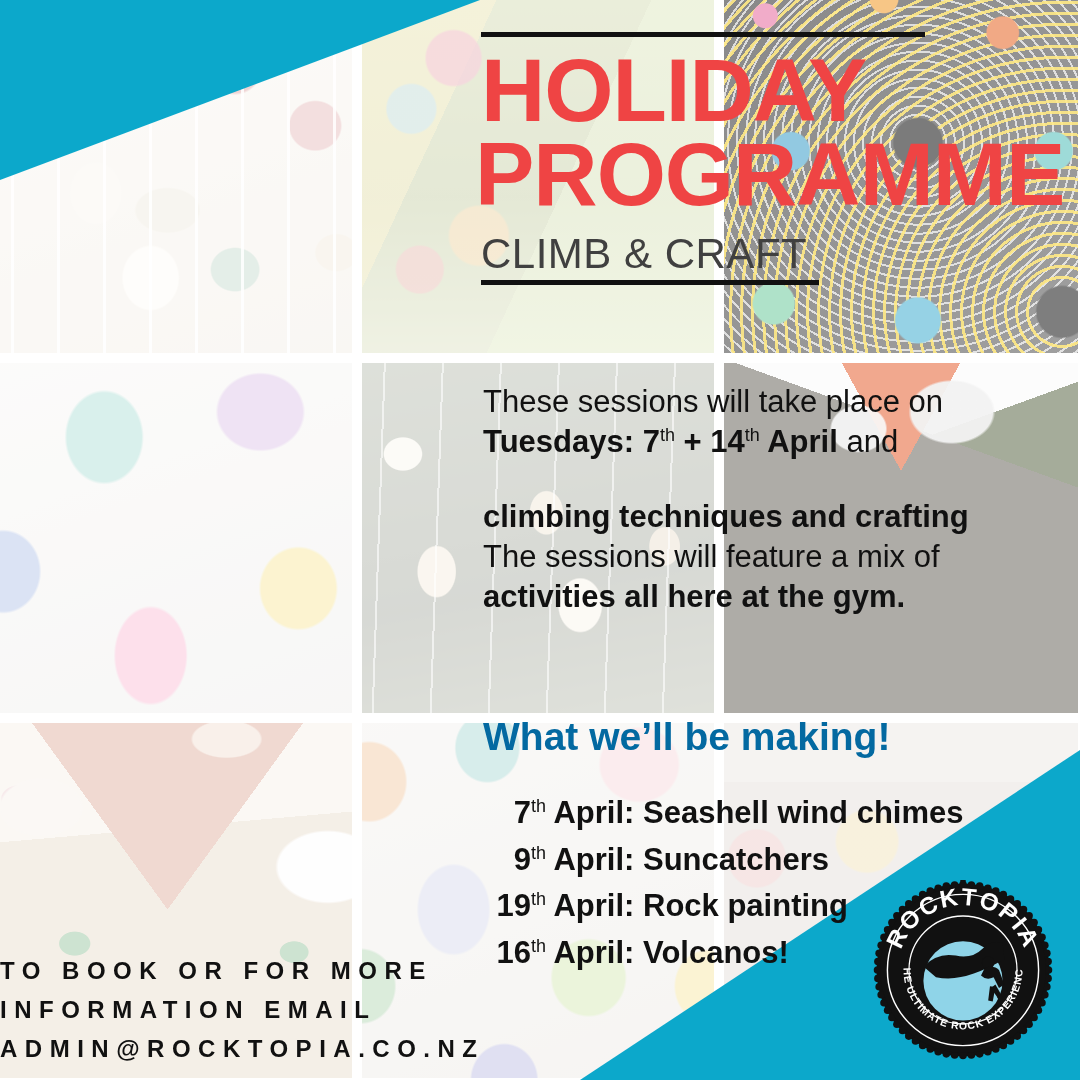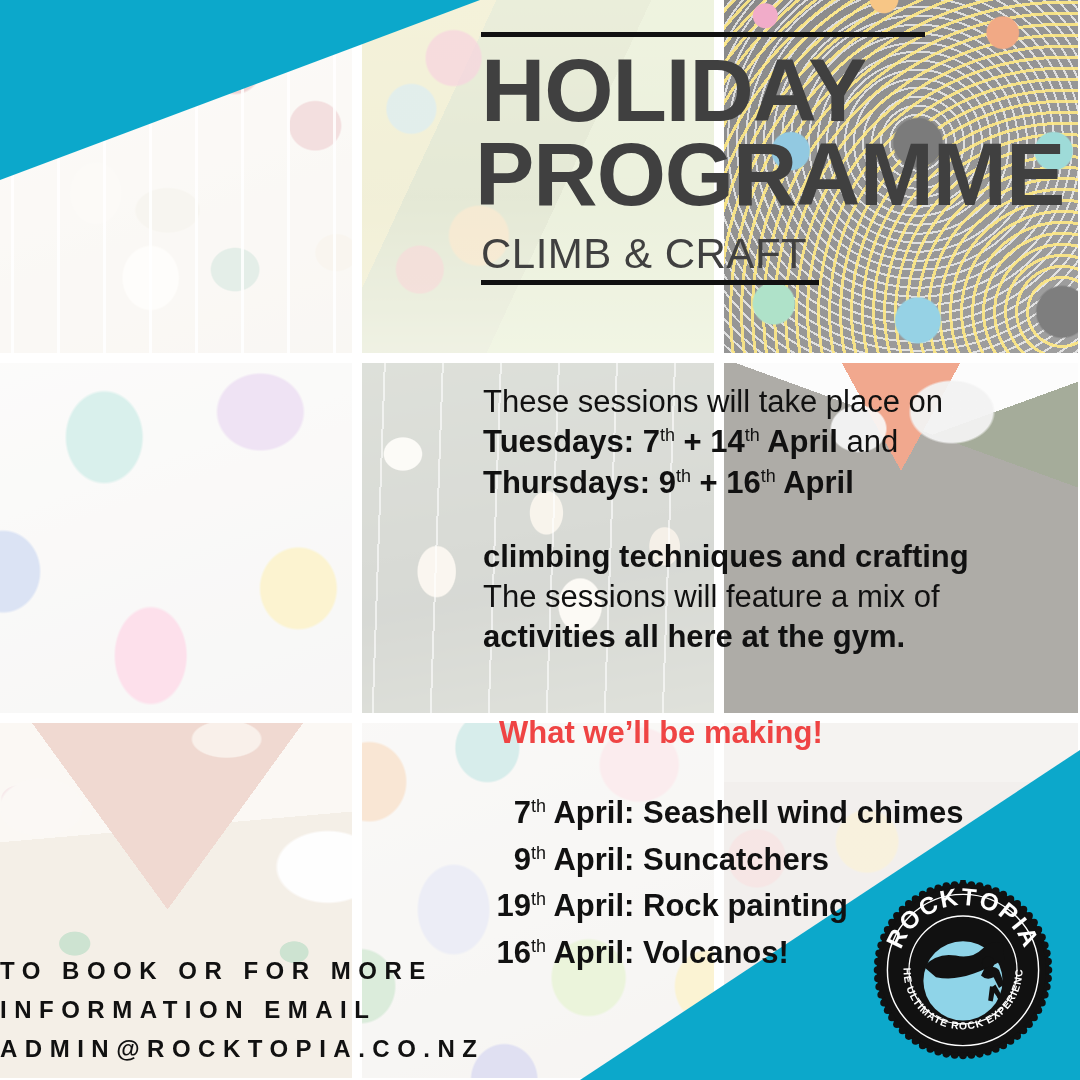--- a/index.html
+++ b/index.html
@@ -141,34 +141,34 @@
 
   
   .overlay { position:absolute; inset:0; }
 
   .header { position:absolute; left:481px; top:28px; width:580px; }
   .kicker { font-size:39px; letter-spacing:.5px; color:#111; line-height:1.05;
             white-space:nowrap; }
   .rule { height:5px; background:#111; margin-top:4px; }
   .rule.r1 { width:444px; }
   .rule.r2 { width:338px; margin-top:2px; }
-  .title { font-weight:bold; font-size:89px; line-height:.94; color:#404040;
+  .title { font-weight:bold; font-size:89px; line-height:.94; color:#ef4444;
            letter-spacing:-1px; margin-top:12px; white-space:nowrap; }
   .title .l2 { display:block; margin-left:-6px; }
   .subkicker { font-size:42px; color:#404040; margin-top:14px; letter-spacing:.5px; }
 
   .body-block { position:absolute; left:483px; top:382px; width:560px;
                 font-size:31px; line-height:1.30; color:#111; }
   .body-block b { font-weight:bold; }
   sup { font-size:.58em; vertical-align:super; line-height:0; font-weight:normal; }
 
   .para2 { margin-top:34px; }
 
-  .making-title { position:absolute; left:499px; top:715px; font-size:31px;
-                  font-weight:bold; color:#ef4444; }
+  .making-title { position:absolute; left:483px; top:715px; font-size:39px;
+                  font-weight:bold; color:#0369a1; }
   .making-list { position:absolute; left:479px; top:790px; width:560px;
                  font-size:31px; font-weight:bold; color:#111; line-height:1.50; }
   .making-list li { list-style:none; white-space:nowrap; }
   .making-list .d { display:inline-block; min-width:52px; text-align:right; }
 
   .contact { position:absolute; left:0; top:952px; width:540px; 
              font-size:24px; font-weight:bold; letter-spacing:7.5px; color:#111;
              line-height:1.62; }
 
   
@@ -251,23 +251,20 @@
         <span class="l2">PROGRAMME</span>
       </div>
       <div class="subkicker">CLIMB &amp; CRAFT</div>
       <div class="rule r2"></div>
     </div>
 
     <div class="body-block">
       <div>These sessions will take place on</div>
       <div>
         <b><span>Tuesdays: 7</span><sup>th</sup><span> + 14</span><sup>th</sup><span> April</span></b><span> and</span>
-      </div>
-      <div>
-        <b><span>Thursdays: 9</span><sup>th</sup><span> + 16</span><sup>th</sup><span> April</span></b>
       </div>
       <div class="para2">
         <div><b>climbing techniques and crafting</b></div>
         <div>The sessions will feature a mix of</div>
         <div><b>activities all here at the gym.</b></div>
       </div>
     </div>
 
     <div class="making-title">What we’ll be making!</div>
 

